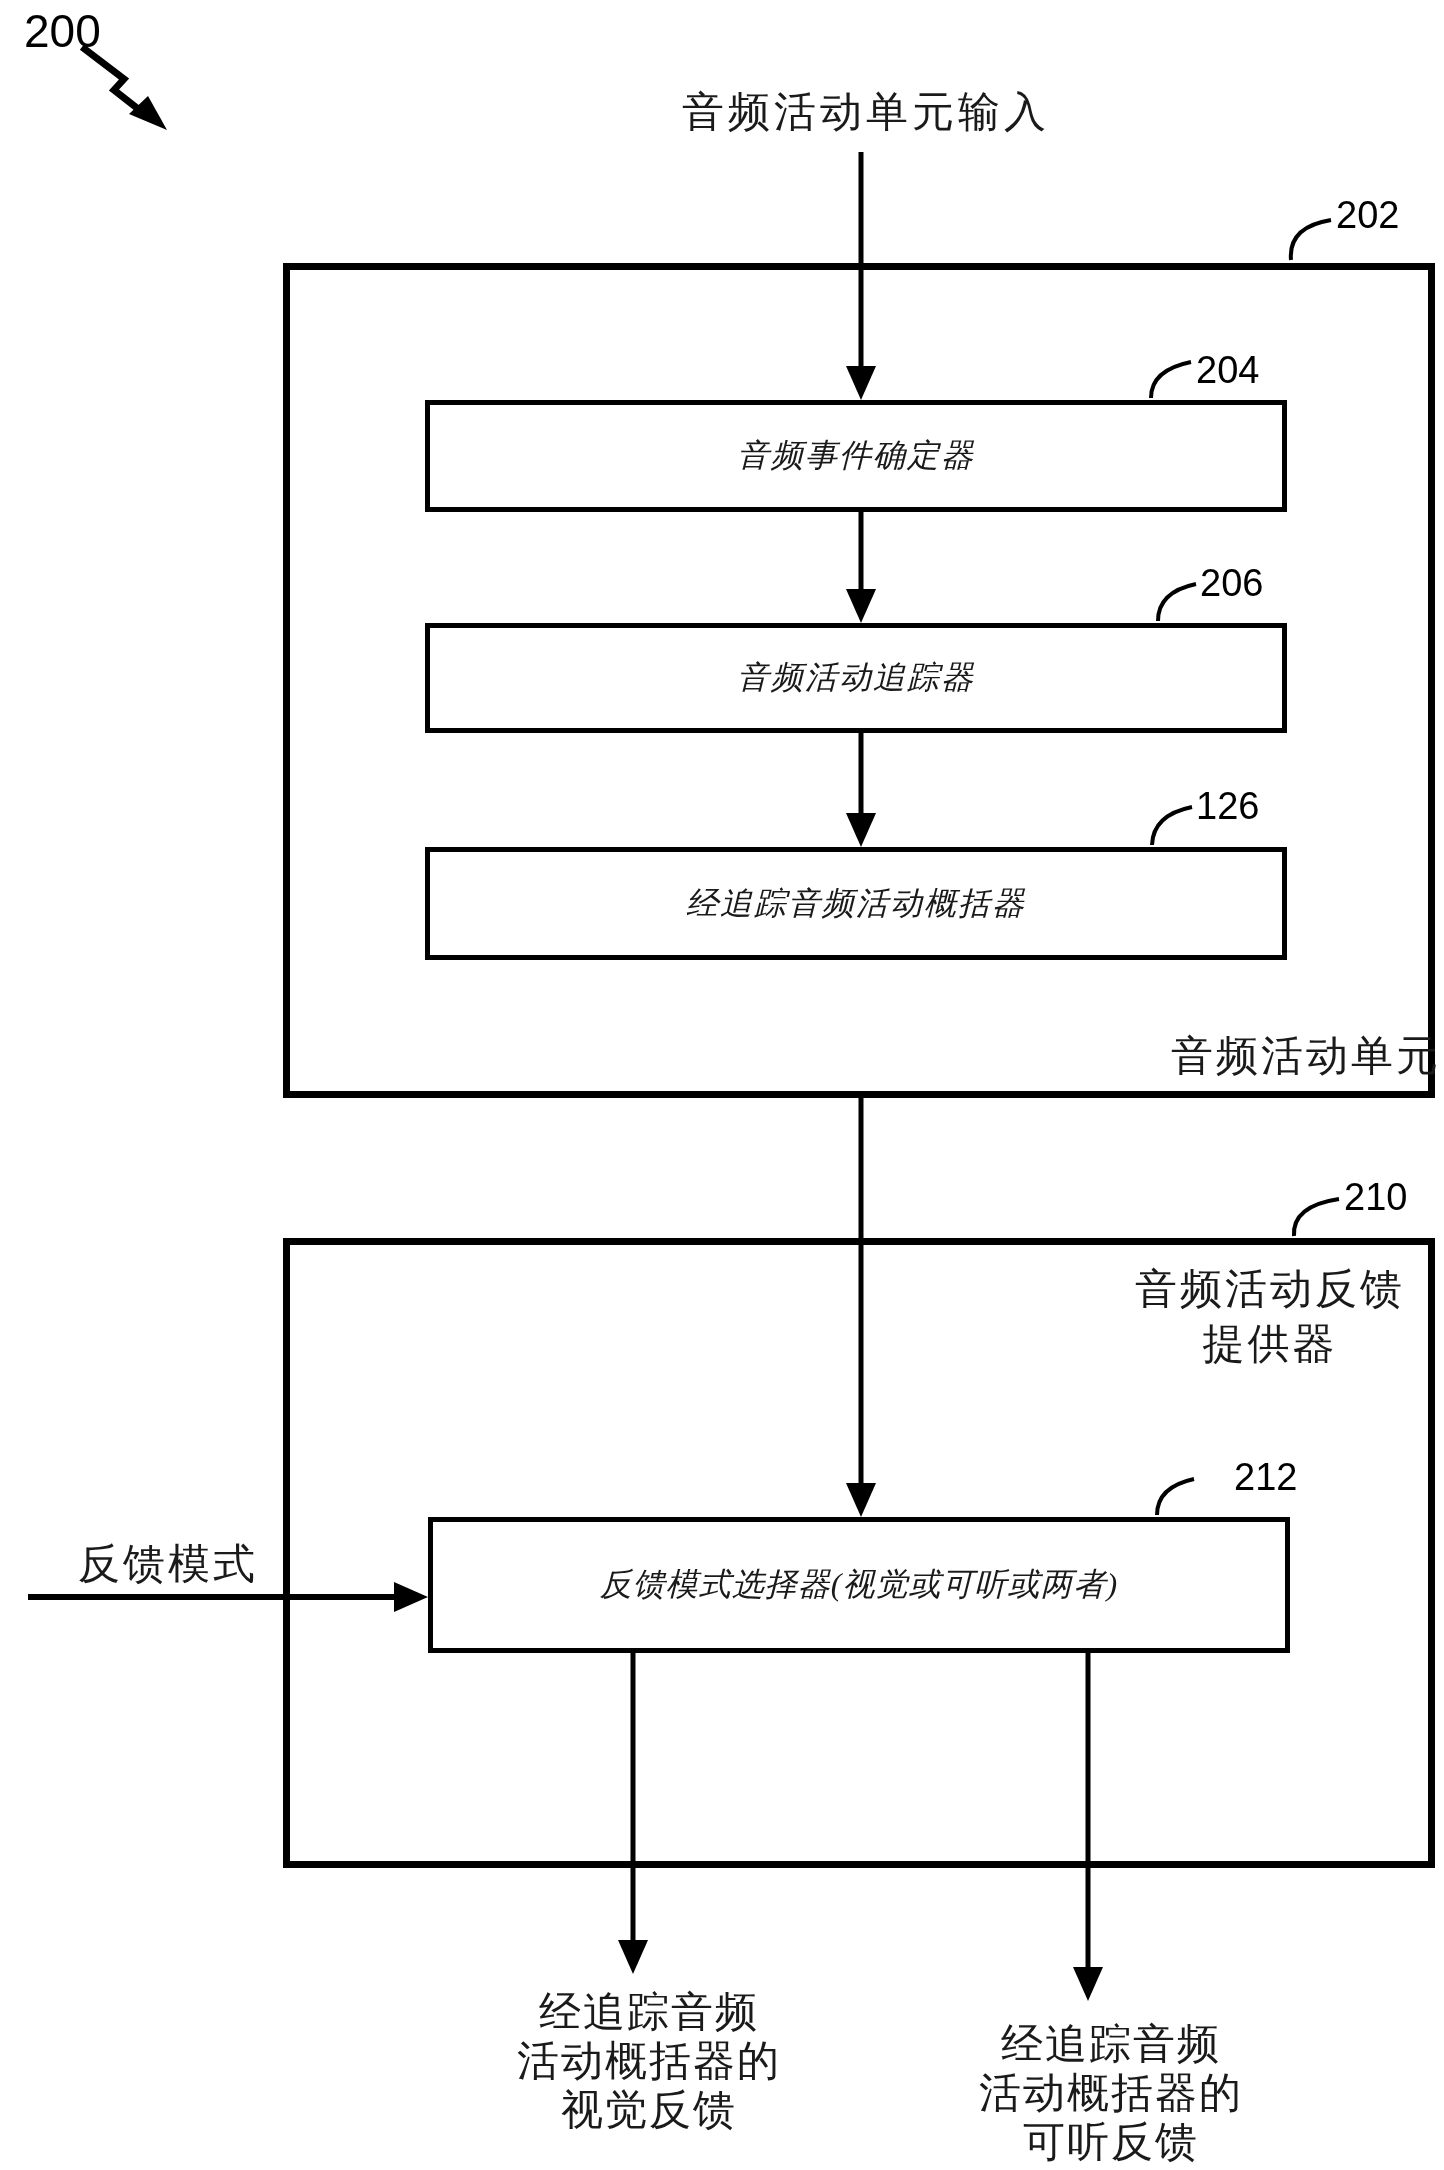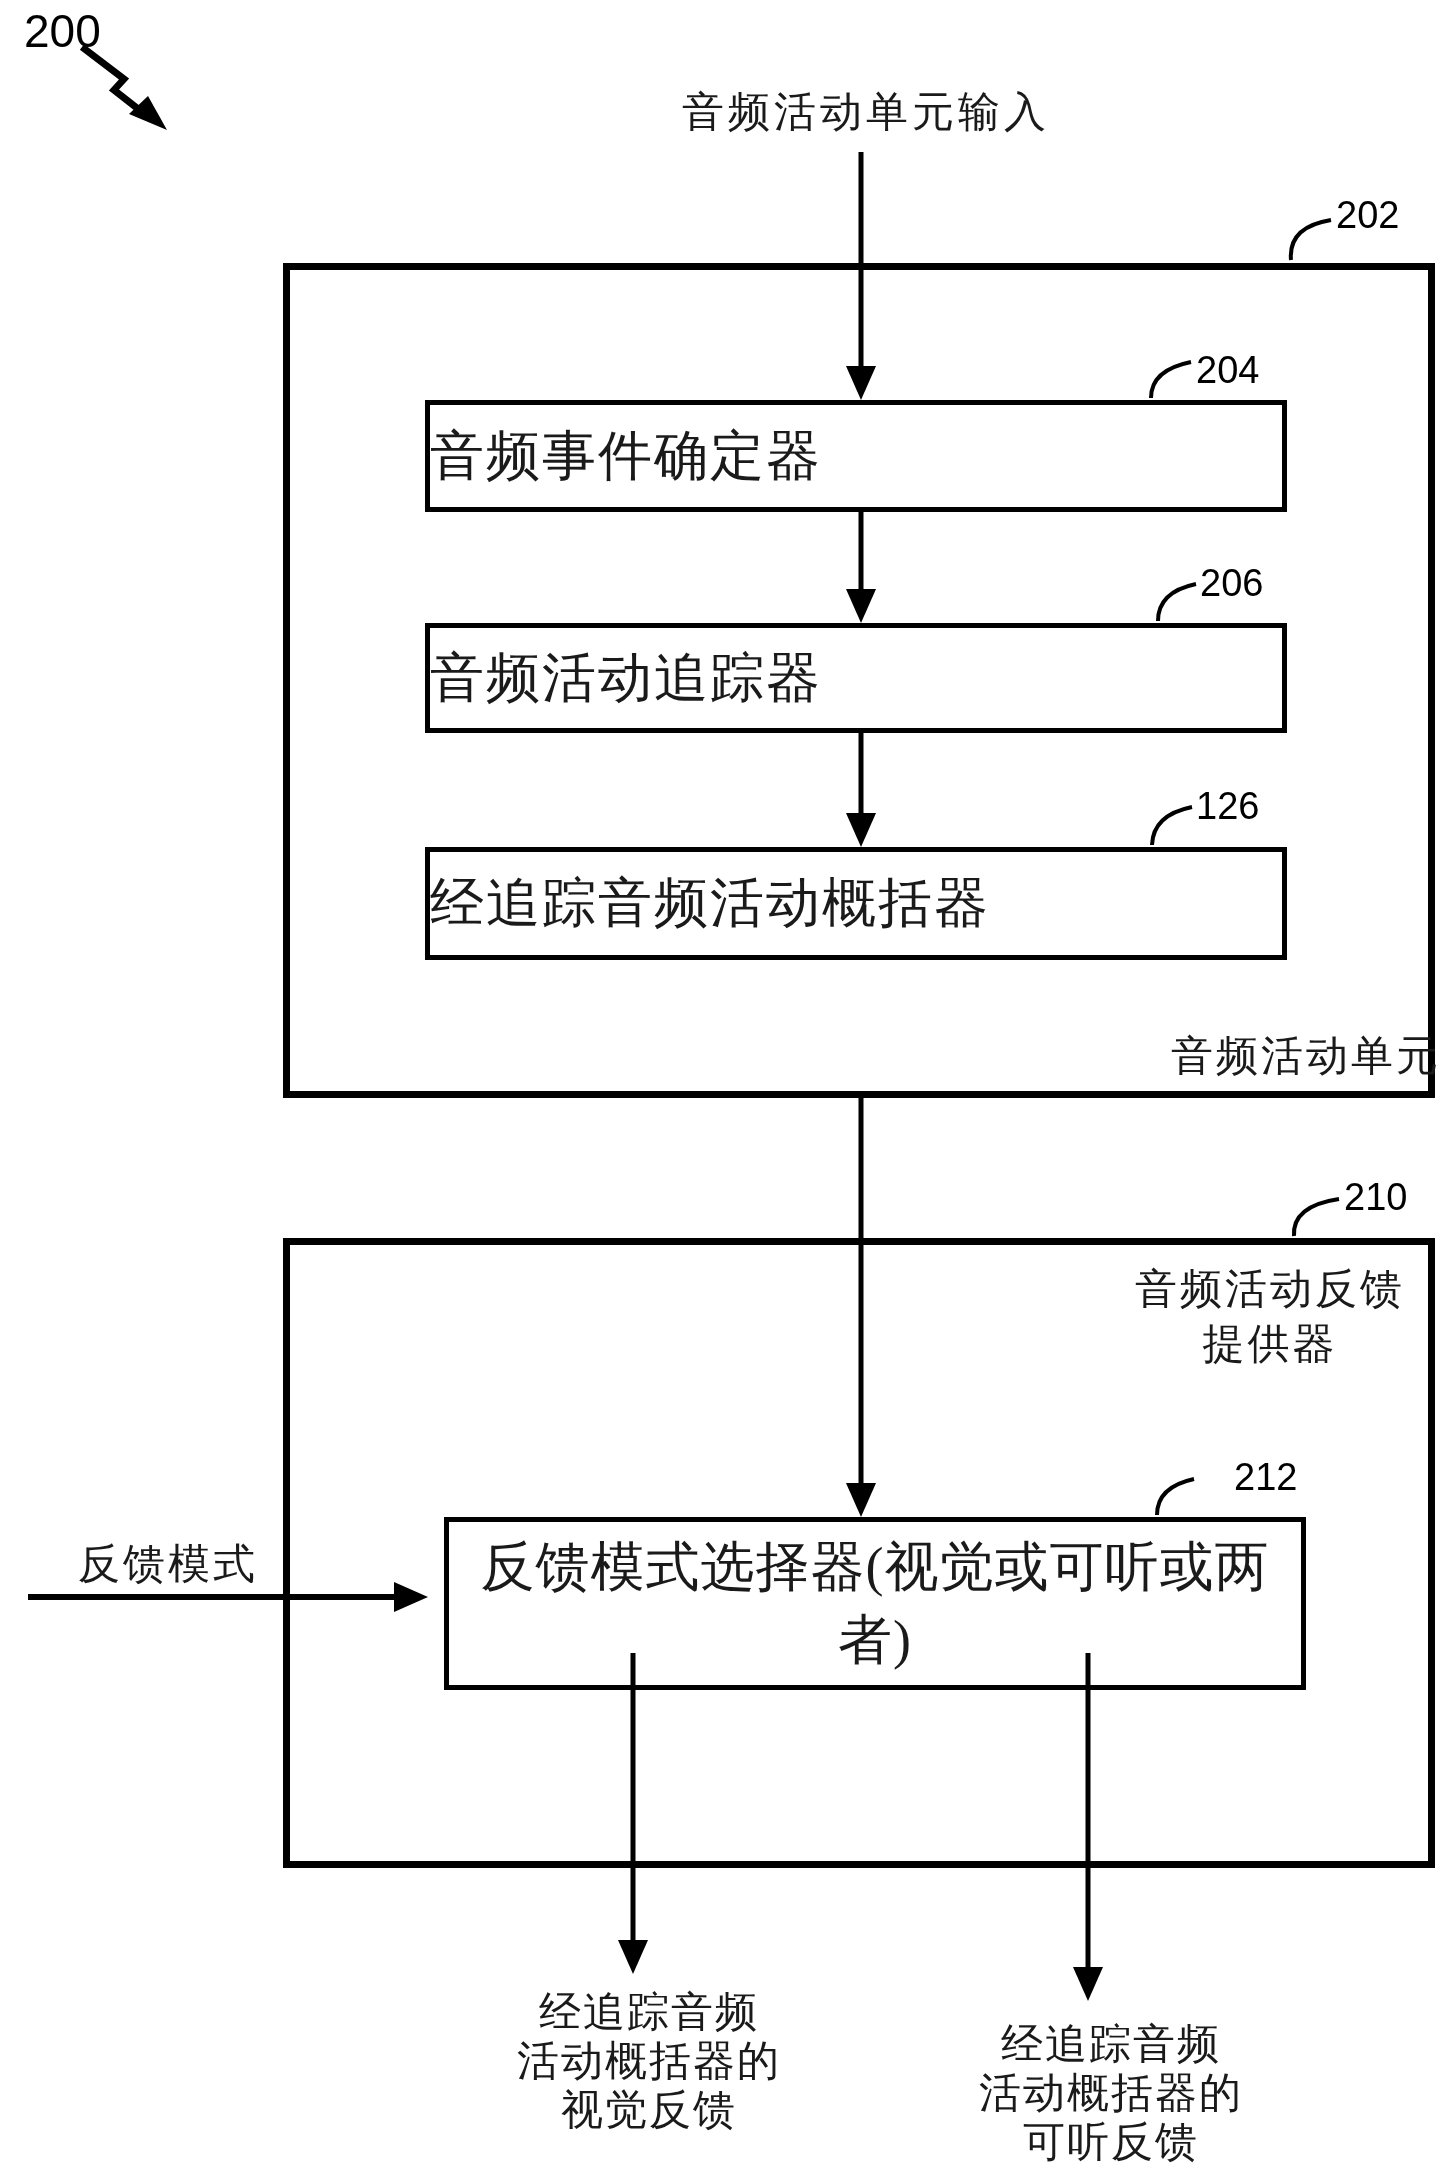--- a/index.html
+++ b/index.html
@@ -20,23 +20,25 @@
   .box {
     position: absolute;
     background: transparent;
     box-sizing: border-box;
     border: 5px solid #000000;
   }
   .outer-box { border-width: 7px; }
   .inner-box {
     display: flex;
     align-items: center;
+    justify-content: center;
     text-align: center;
-    font-size: 54px;
+    font-size: 32px;
     letter-spacing: 2px;
+    font-style: italic;
   }
   .cjk {
     font-family: "Liberation Serif", "DejaVu Serif", serif;
     color: #1a1a1a;
   }
   .refnum {
     position: absolute;
     font-family: "Liberation Sans", "DejaVu Sans", sans-serif;
     font-size: 38px;
     font-weight: 500;
@@ -107,21 +109,21 @@
   </div>
 
   <div class="box inner-box cjk" style="left:425px; top:623px; width:862px; height:110px;">
     <span>音频活动追踪器</span>
   </div>
 
   <div class="box inner-box cjk" style="left:425px; top:847px; width:862px; height:113px;">
     <span>经追踪音频活动概括器</span>
   </div>
 
-  <div class="box inner-box cjk" style="left:444px; top:1517px; width:862px; height:173px; letter-spacing:1px;">
+  <div class="box inner-box cjk" style="left:428px; top:1517px; width:862px; height:136px; letter-spacing:1px;">
     <span>反馈模式选择器(视觉或可听或两者)</span>
   </div>
 
   <div id="fig-ref" class="abs refnum label-layer">200</div>
 
   <div id="input-label" class="abs cjk label-layer">音频活动单元输入</div>
 
   <div id="unit-label" class="abs cjk label-layer">音频活动单元</div>
 
   <div id="provider-label" class="abs cjk label-layer">

